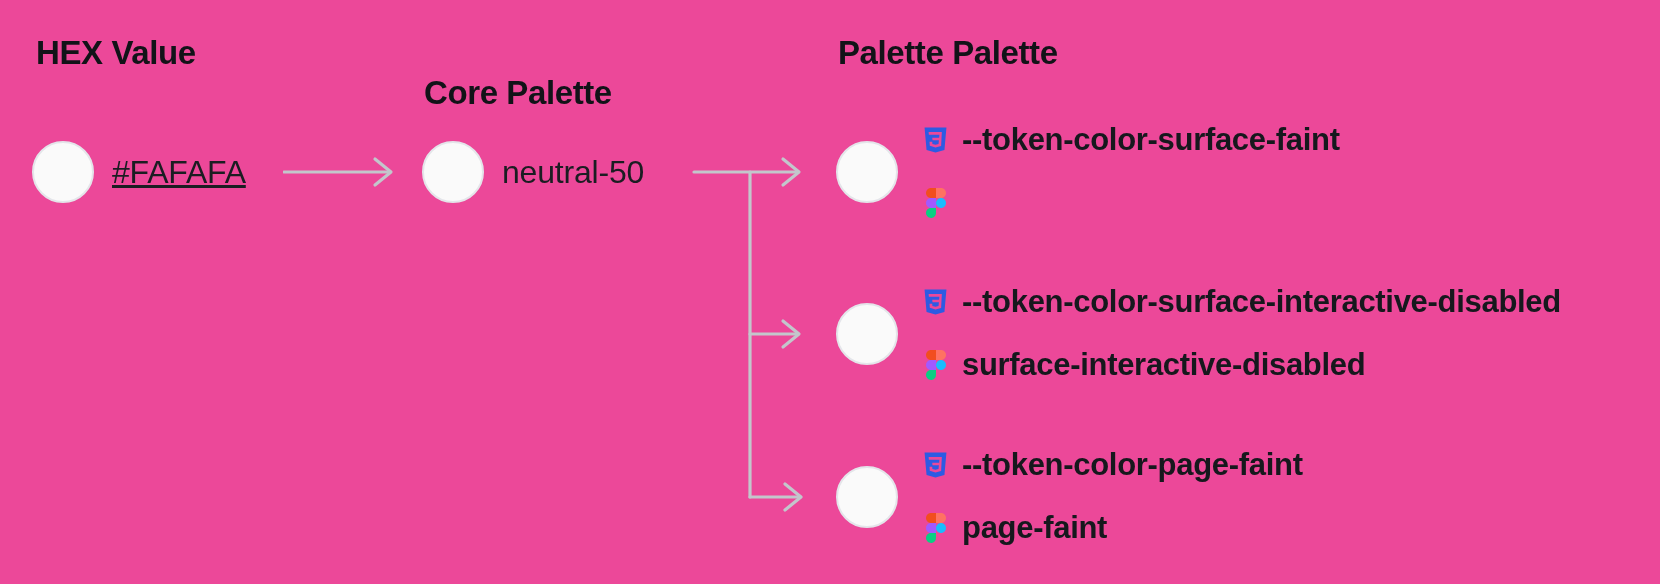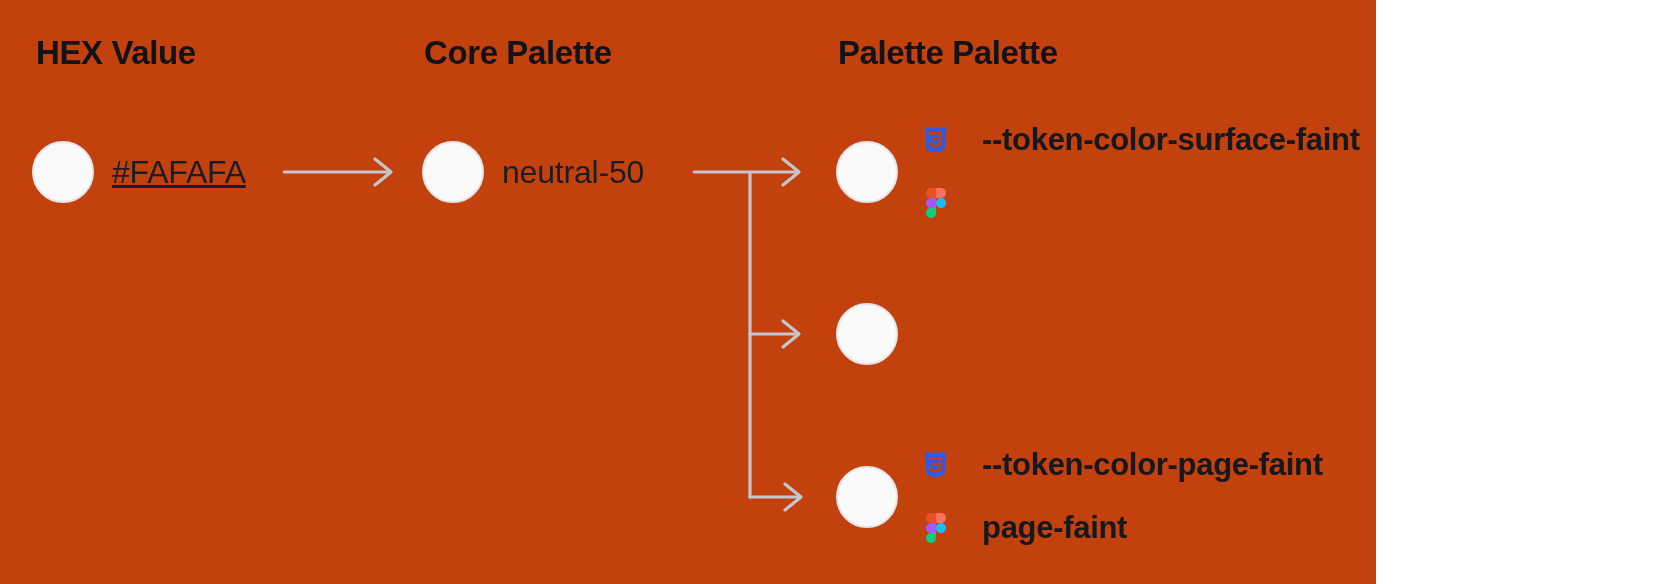--- a/index.html
+++ b/index.html
@@ -1,19 +1,19 @@
 <!DOCTYPE html>
 <html><head>
 <meta charset="utf-8">
 <style>
   html,body{margin:0;padding:0;background:#ffffff;}
   .canvas{
     position:relative;
-    width:1376px;height:584px;
-    background:#c2410c;
+    width:1660px;height:584px;
+    background:#ec4899;
     font-family:"Liberation Sans","DejaVu Sans",sans-serif;
     color:#16181d;
     overflow:hidden;
     text-align:right;
   }
   .col-title{
     position:absolute;top:34px;
     font-size:33px;font-weight:700;letter-spacing:-0.4px;color:#121318;
     white-space:nowrap;
   }
@@ -28,30 +28,30 @@
   }
   .connector{position:absolute;}
   .connector path{fill:none;stroke:#c3c6cc;stroke-width:3.2;stroke-linecap:round;stroke-linejoin:round;}
   .token-row{
     position:absolute;left:922px;height:40px;
     display:flex;align-items:center;gap:13px;
   }
   .icon-slot{width:27px;display:flex;justify-content:center;align-items:center;flex:0 0 27px;}
   .token-text{
     font-size:31px;font-weight:700;letter-spacing:-0.3px;color:#16181d;
-    white-space:nowrap;line-height:40px;margin-left:20px;
+    white-space:nowrap;line-height:40px;
   }
 </style>
 </head>
 <body>
 
 <div class="canvas">
 
   <div class="col-title" style="left:36px;">HEX Value</div>
-  <div class="col-title" style="left:424px;">Core Palette</div>
+  <div class="col-title" style="left:424px;margin-top:40px;">Core Palette</div>
   <div class="col-title" style="left:838px;">Palette Palette</div>
 
   <div class="swatch" style="left: 32px; top: 141px; background-color: rgb(250, 250, 250);"></div>
   <div class="value-label" style="left:112px;top:152px;text-decoration:underline;">#FAFAFA</div>
 
   <svg class="connector" style="left:283px;top:150px;" width="116" height="44" viewBox="0 0 116 44">
     <path d="M1 22 H 105"></path>
     <path d="M92 9 L 108 22 L 92 35"></path>
   </svg>
 
@@ -89,20 +89,40 @@
           <path d="M0 28.5C0 23.26 4.26 19 9.5 19H19v19H9.5C4.26 38 0 33.74 0 28.5z" fill="#a259ff"></path>
           <path d="M0 9.5C0 4.26 4.26 0 9.5 0H19v19H9.5C4.26 19 0 14.74 0 9.5z" fill="#f24e1e"></path>
           <path d="M19 0h9.5C33.74 0 38 4.26 38 9.5S33.74 19 28.5 19H19V0z" fill="#ff7262"></path>
           <path d="M38 28.5c0 5.24-4.26 9.5-9.5 9.5S19 33.74 19 28.5s4.26-9.5 9.5-9.5 9.5 4.26 9.5 9.5z" fill="#1abcfe"></path>
         </svg>
     </span>
   </div>
 
   <div class="swatch" style="left: 836px; top: 303px; background-color: rgb(250, 250, 250);"></div>
 
+  <div class="token-row" style="top:282px;">
+    <span class="icon-slot">
+      <svg width="25" height="28" viewBox="0 0 24 24">
+          <path fill="#2d5be3" fill-rule="evenodd" d="M1.5 0h21l-1.91 21.563L11.977 24l-8.564-2.438L1.5 0zm16.59 4.41H5.41l.214 2.622 10.125.002-.256 2.716H8.85l.24 2.573h6.182l-.366 3.523-2.91.804-2.956-.81-.188-2.11H6.24l.29 3.855L12 19.288l5.373-1.53L18.09 4.41z"></path>
+        </svg>
+    </span>
+    <span class="token-text">--token-color-surface-interactive-disabled</span>
+  </div>
+  <div class="token-row" style="top:345px;">
+    <span class="icon-slot">
+      <svg width="20" height="30" viewBox="0 0 38 57">
+          <path d="M9.48 57c5.24 0 9.5-4.26 9.5-9.5V38h-9.5c-5.24 0-9.5 4.26-9.5 9.5S4.24 57 9.48 57z" fill="#0acf83"></path>
+          <path d="M0 28.5C0 23.26 4.26 19 9.5 19H19v19H9.5C4.26 38 0 33.74 0 28.5z" fill="#a259ff"></path>
+          <path d="M0 9.5C0 4.26 4.26 0 9.5 0H19v19H9.5C4.26 19 0 14.74 0 9.5z" fill="#f24e1e"></path>
+          <path d="M19 0h9.5C33.74 0 38 4.26 38 9.5S33.74 19 28.5 19H19V0z" fill="#ff7262"></path>
+          <path d="M38 28.5c0 5.24-4.26 9.5-9.5 9.5S19 33.74 19 28.5s4.26-9.5 9.5-9.5 9.5 4.26 9.5 9.5z" fill="#1abcfe"></path>
+        </svg>
+    </span>
+    <span class="token-text">surface-interactive-disabled</span>
+  </div>
 
   <div class="swatch" style="left: 836px; top: 466px; background-color: rgb(250, 250, 250);"></div>
 
   <div class="token-row" style="top:445px;">
     <span class="icon-slot">
       <svg width="25" height="28" viewBox="0 0 24 24">
           <path fill="#2d5be3" fill-rule="evenodd" d="M1.5 0h21l-1.91 21.563L11.977 24l-8.564-2.438L1.5 0zm16.59 4.41H5.41l.214 2.622 10.125.002-.256 2.716H8.85l.24 2.573h6.182l-.366 3.523-2.91.804-2.956-.81-.188-2.11H6.24l.29 3.855L12 19.288l5.373-1.53L18.09 4.41z"></path>
         </svg>
     </span>
     <span class="token-text">--token-color-page-faint</span>

